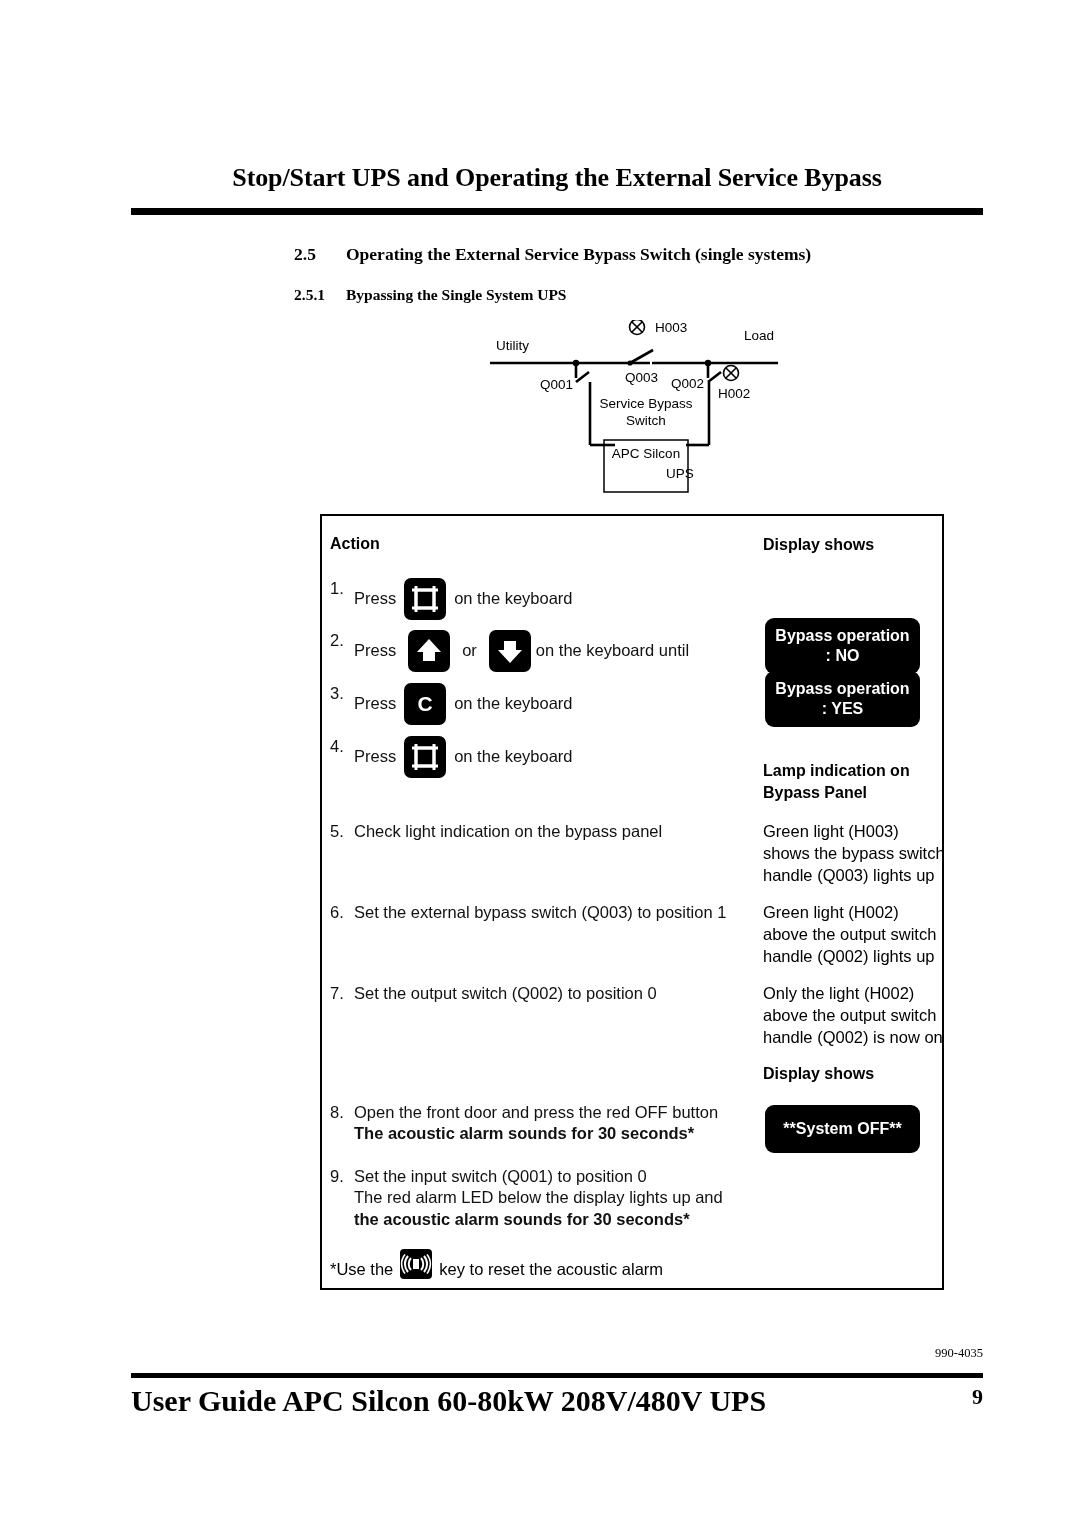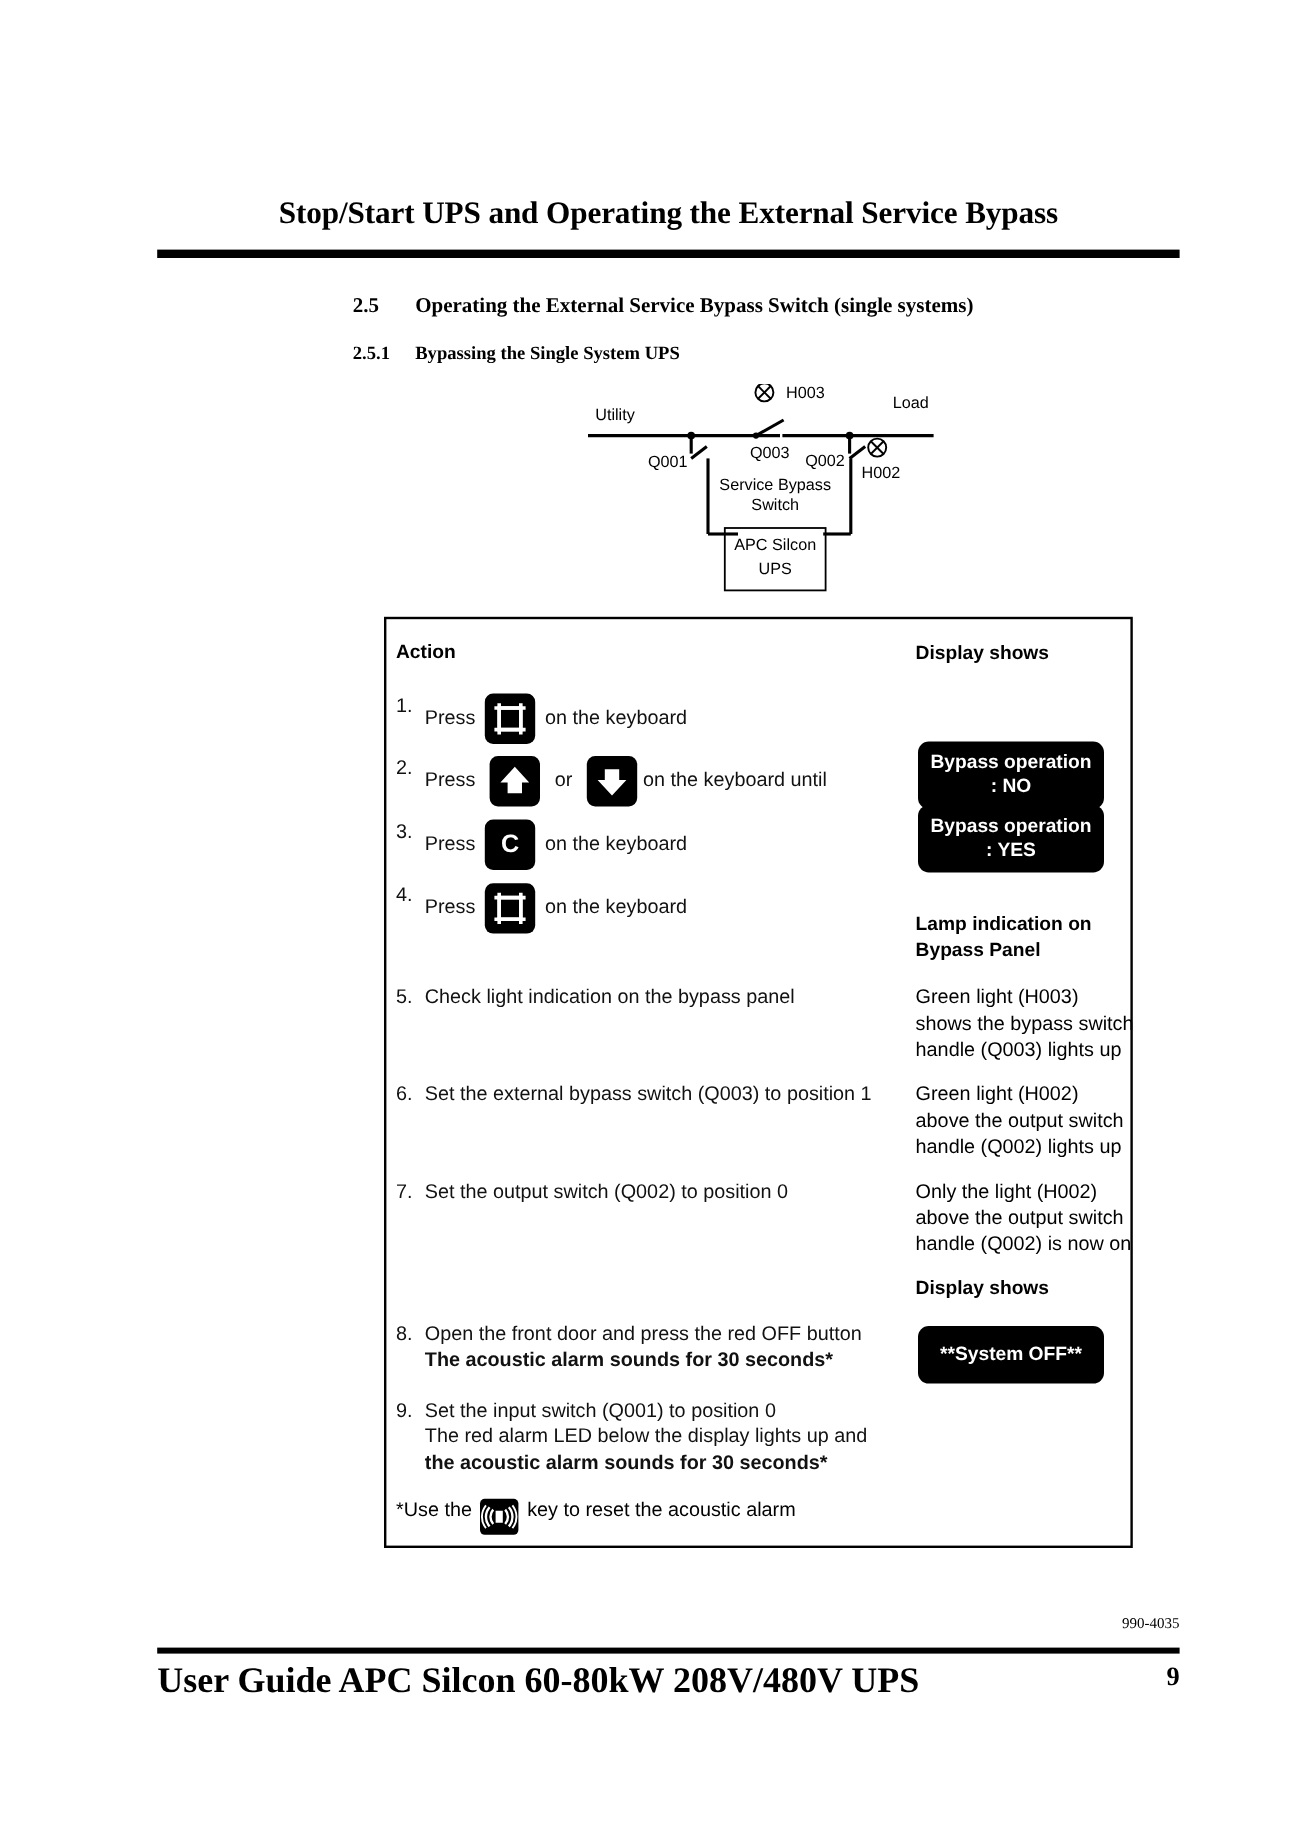--- a/index.html
+++ b/index.html
@@ -155,21 +155,21 @@
     width: 155px;
   }
 
   
   #footnote {
     position: absolute;
     left: 330px;
     top: 1249px;
     font-size: 16.5px;
     display: flex;
-    align-items: flex-start;
+    align-items: flex-end;
   }
 
   
   #doc-code {
     position: absolute;
     right: 97px;
     top: 1346px;
     font-family: "Liberation Serif", serif;
     font-size: 12.5px;
   }
@@ -252,21 +252,21 @@
   <span class="dg-label" style="left:16px; top:18px;">Utility</span>
   <span class="dg-label" style="left:264px; top:8px;">Load</span>
   <span class="dg-label" style="left:175px; top:0px;">H003</span>
   <span class="dg-label" style="left:60px; top:57px;">Q001</span>
   <span class="dg-label" style="left:145px; top:50px;">Q003</span>
   <span class="dg-label" style="left:191px; top:56px;">Q002</span>
   <span class="dg-label" style="left:238px; top:66px;">H002</span>
   <span class="dg-label" style="left:119px; top:76px; text-align:center; width:94px;">Service Bypass</span>
   <span class="dg-label" style="left:119px; top:93px; text-align:center; width:94px;">Switch</span>
   <span class="dg-label" style="left:126px; top:126px; text-align:center; width:80px;">APC Silcon</span>
-  <span class="dg-label" style="left:126px; top:146px; text-align:center; width:80px;">UPS</span>
+  <span class="dg-label" style="left:126px; top:146px; text-align:center; width:80px;padding-left:34px;">UPS</span>
 </div>
 
 <div id="proc-table"></div>
 
 <div class="tbl-head" id="head-action">Action</div>
 <div class="tbl-head" id="head-display">Display shows</div>
 
 <div class="step" style="top:578px;">
   <span class="idx">1.</span>
   <span class="body">

